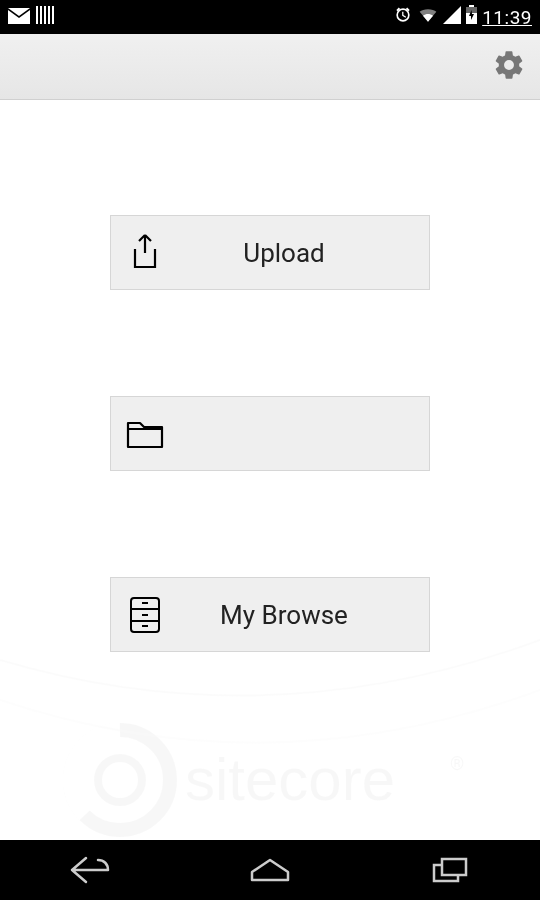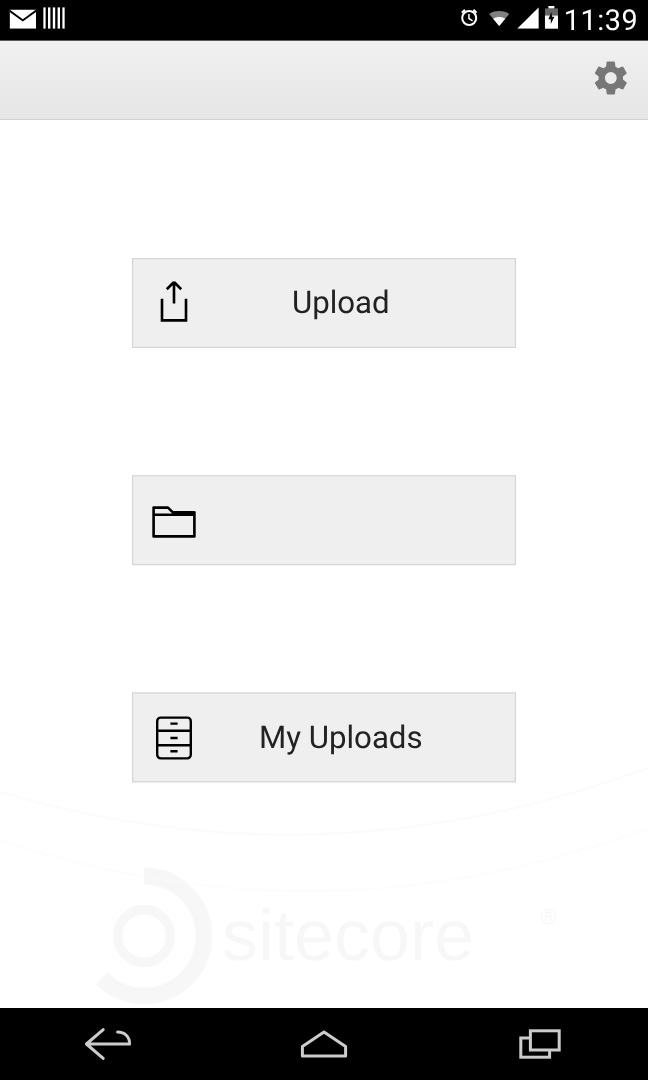--- a/index.html
+++ b/index.html
@@ -10,21 +10,21 @@
       background: #000;
       color: #fff;
       display: flex;
       align-items: center;
       justify-content: space-between;
       padding: 0 8px;
       font-size: 20px;
     }
     .status-left { display: flex; align-items: center; gap: 6px; }
     .status-right { display: flex; align-items: center; gap: 5px; }
-    .status-time { font-size: 24px; letter-spacing: 0.5px; }
+    .status-time { font-size: 19px; letter-spacing: 0.5px; text-decoration: underline; }
     
     .action-bar {
       height: 66px;
       background: linear-gradient(to bottom, #f0f0f0, #e6e6e6);
       border-bottom: 1px solid #d0d0d0;
       display: flex;
       justify-content: flex-end;
       align-items: center;
       padding: 0 14px;
     }
@@ -183,21 +183,21 @@
       <div class="icon-slot">
         <svg width="32" height="38" viewBox="0 0 32 38">
           <rect x="2" y="2" width="28" height="34" rx="3" stroke="#000" stroke-width="2" fill="none"></rect>
           <line x1="2" y1="13" x2="30" y2="13" stroke="#000" stroke-width="2"></line>
           <line x1="2" y1="25" x2="30" y2="25" stroke="#000" stroke-width="2"></line>
           <line x1="13" y1="7" x2="19" y2="7" stroke="#000" stroke-width="2"></line>
           <line x1="13" y1="19" x2="19" y2="19" stroke="#000" stroke-width="2"></line>
           <line x1="13" y1="30" x2="19" y2="30" stroke="#000" stroke-width="2"></line>
         </svg>
       </div>
-      <div class="label-slot">My Uploads</div>
+      <div class="label-slot">My Browse</div>
     </div>
 
   </div>
 </div>
 
 <div class="nav-bar">
   <div class="nav-btn">
     <svg width="44" height="32" viewBox="0 0 44 32">
         <path d="M18 4 L4 16 L18 28 M4 16 C 20 16 36 16 40 16 C 40 10 36 6 30 6" stroke="#ccc" stroke-width="2.5" fill="none" stroke-linejoin="round" stroke-linecap="round"></path>
       </svg>

